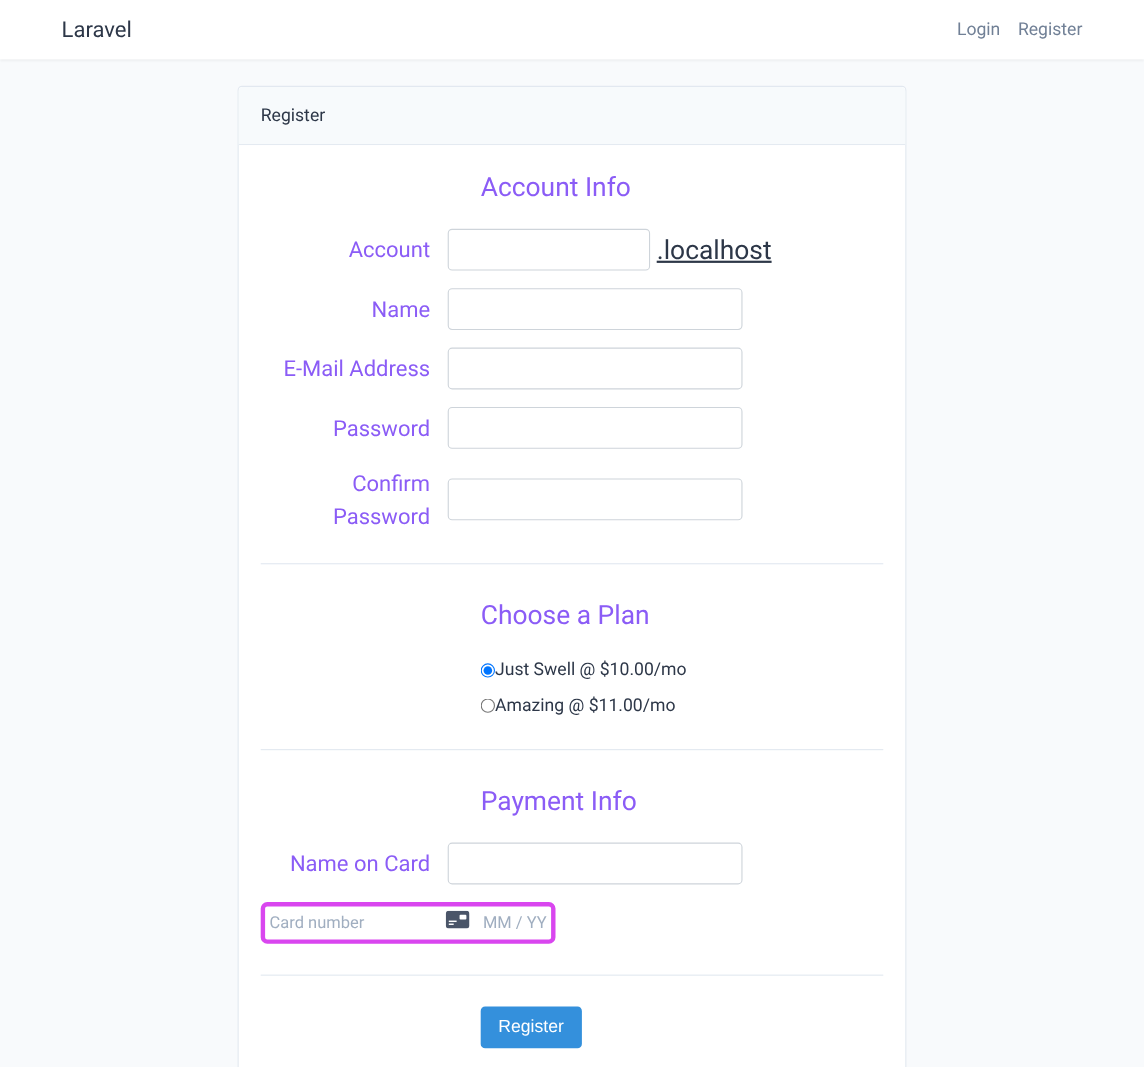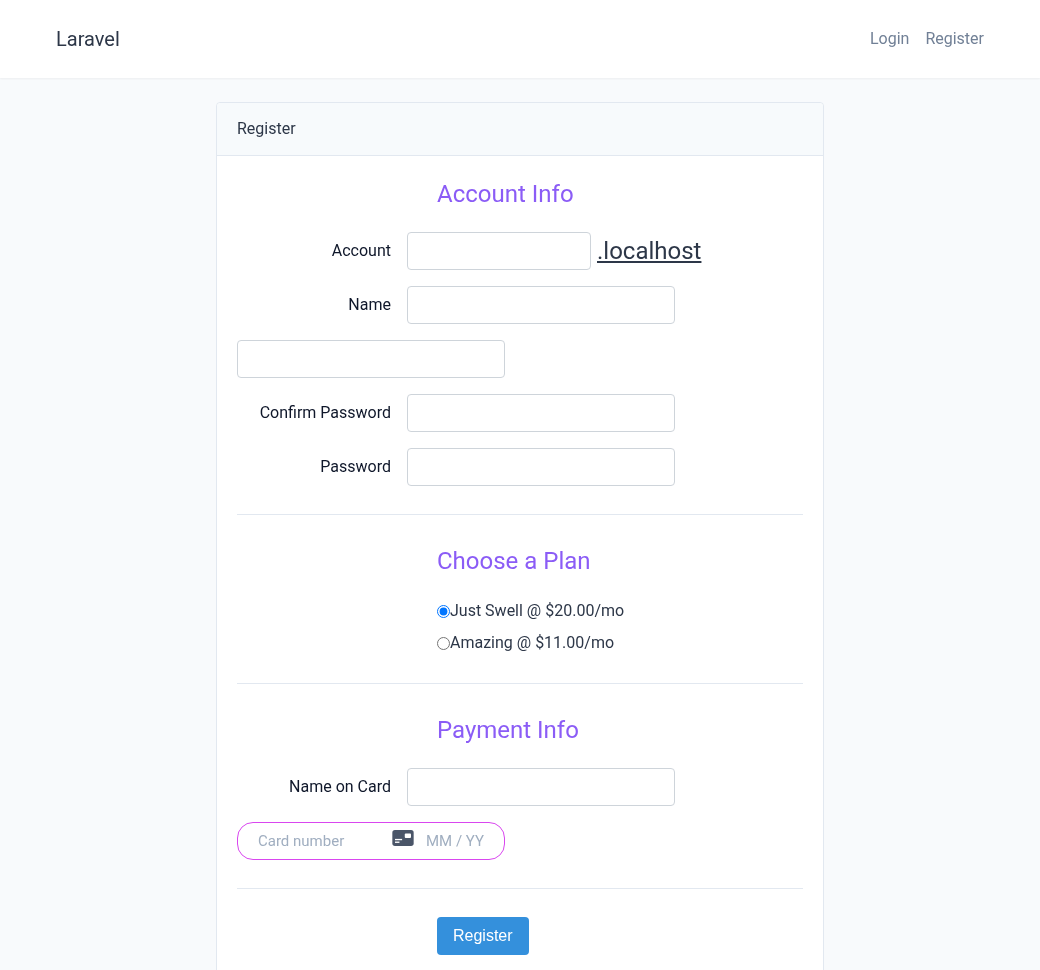--- a/index.html
+++ b/index.html
@@ -17,21 +17,21 @@
 }
 
 .navbar {
   background-color: #ffffff;
   box-shadow: 0 1px 2px rgba(0,0,0,0.05);
   padding: 12px 0;
 }
 
 .navbar-container {
   max-width: 1040px;
-  margin: 12px auto;
+  margin: 0 auto;
   padding: 0 56px;
   display: flex;
   justify-content: space-between;
   align-items: center;
 }
 
 .navbar-brand {
   font-size: 20px;
   color: #2d3748;
   text-decoration: none;
@@ -87,22 +87,22 @@
 .form-row {
   display: flex;
   align-items: center;
   margin-bottom: 16px;
 }
 
 .form-label {
   width: 170px;
   text-align: right;
   padding-right: 16px;
-  color: #0f172a;
-  font-size: 16px;
+  color: #8b5cf6;
+  font-size: 20px;
 }
 
 .form-input-wrap {
   flex: 0 0 auto;
 }
 
 .form-control {
   width: 268px;
   height: 38px;
   padding: 8px 12px;
@@ -147,25 +147,25 @@
   color: #2d3748;
 }
 
 .radio-item input[type="radio"] {
   margin-right: 0px;
 }
 
 .stripe-element {
   width: 268px;
   height: 38px;
-  border: 1px solid #d946ef;
-  border-radius: 16px;
-  display: flex;
-  align-items: center;
-  padding: 0 20px;
+  border: 4px solid #d946ef;
+  border-radius: 6px;
+  display: flex;
+  align-items: center;
+  padding: 0 4px;
   justify-content: space-between;
 }
 
 .stripe-placeholder {
   color: #a0aec0;
   font-size: 15px;
 }
 
 .stripe-right {
   display: flex;
@@ -229,48 +229,49 @@
       </div>
 
       <div class="form-row">
         <label class="form-label">Name</label>
         <div class="form-input-wrap">
           <input type="text" class="form-control" value="" style="">
         </div>
       </div>
 
       <div class="form-row">
+        <label class="form-label">E-Mail Address</label>
         <div class="form-input-wrap">
           <input type="email" class="form-control" value="" style="">
         </div>
       </div>
 
       <div class="form-row">
+        <label class="form-label">Password</label>
+        <div class="form-input-wrap">
+          <input type="password" class="form-control" value="" style="">
+        </div>
+      </div>
+
+      <div class="form-row">
         <label class="form-label">Confirm Password</label>
-        <div class="form-input-wrap">
-          <input type="password" class="form-control" value="" style="">
-        </div>
-      </div>
-
-      <div class="form-row">
-        <label class="form-label">Password</label>
         <div class="form-input-wrap">
           <input type="password" class="form-control" value="" style="">
         </div>
       </div>
 
       <hr>
 
       <div class="offset-col">
         <h3 class="section-heading">Choose a Plan</h3>
 
         <div class="radio-group">
           <div class="radio-item">
             <input type="radio" name="plan" checked="" style="">
-            <span>Just Swell @ $20.00/mo</span>
+            <span>Just Swell @ $10.00/mo</span>
           </div>
           <div class="radio-item">
             <input type="radio" name="plan" style="">
             <span>Amazing @ $11.00/mo</span>
           </div>
         </div>
       </div>
 
       <hr>
 

